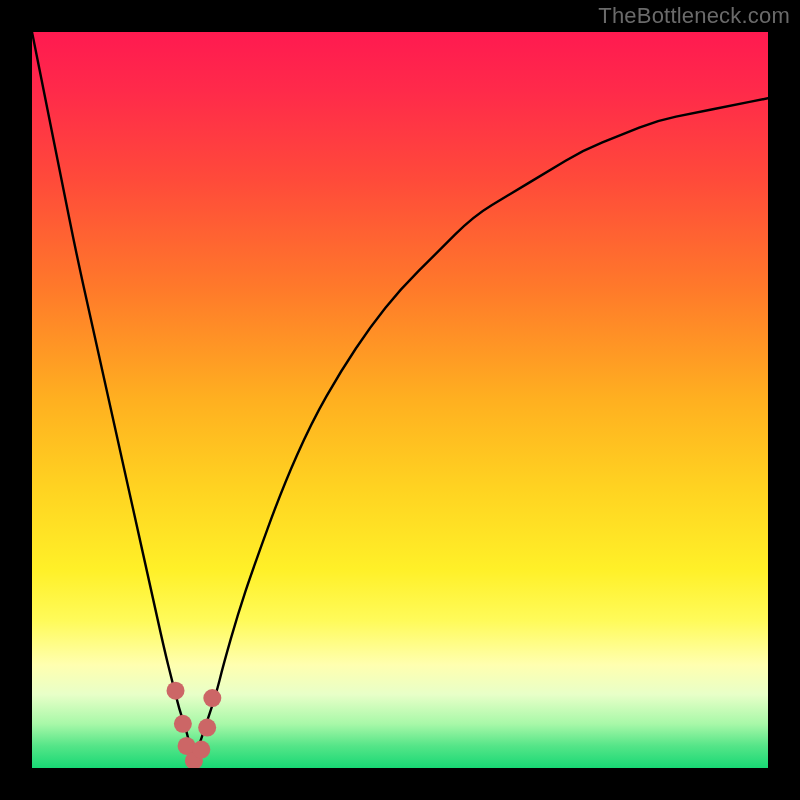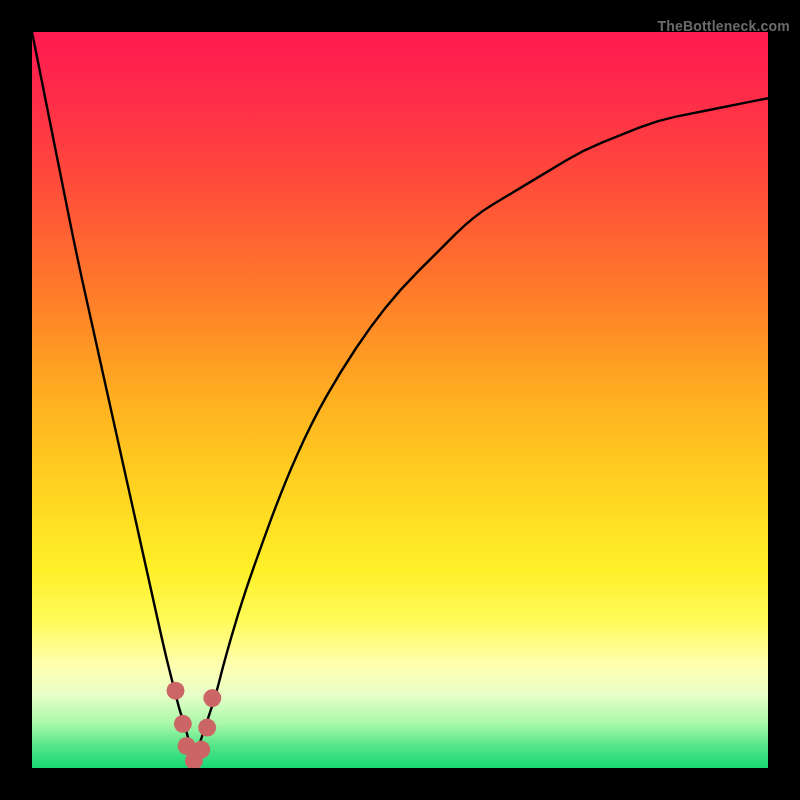--- a/index.html
+++ b/index.html
@@ -14,25 +14,25 @@
   .frame {
     position: absolute;
     left: 32px;
     top: 32px;
     width: 736px;
     height: 736px;
     background: #000;
   }
   .attribution {
     position: absolute;
-    top: 18px;
+    top: 3px;
     right: 10px;
     color: #6a6a6a;
-    font-size: 14px;
-    font-weight: 700;
+    font-size: 22px;
+    font-weight: 400;
     letter-spacing: 0.2px;
   }
   svg { display: block; }
 </style>
 </head>
 <body>
 
 <div class="attribution">TheBottleneck.com</div>
 
 <div class="frame">

